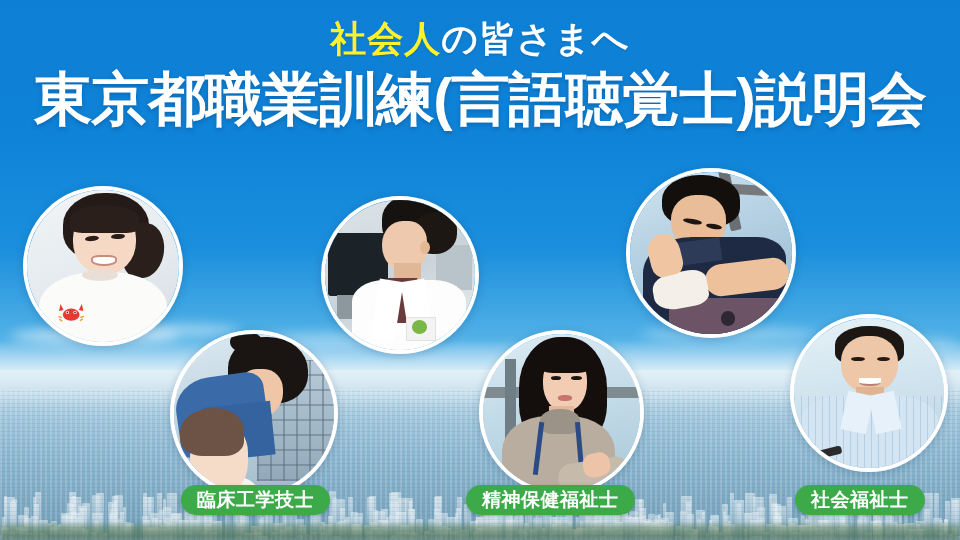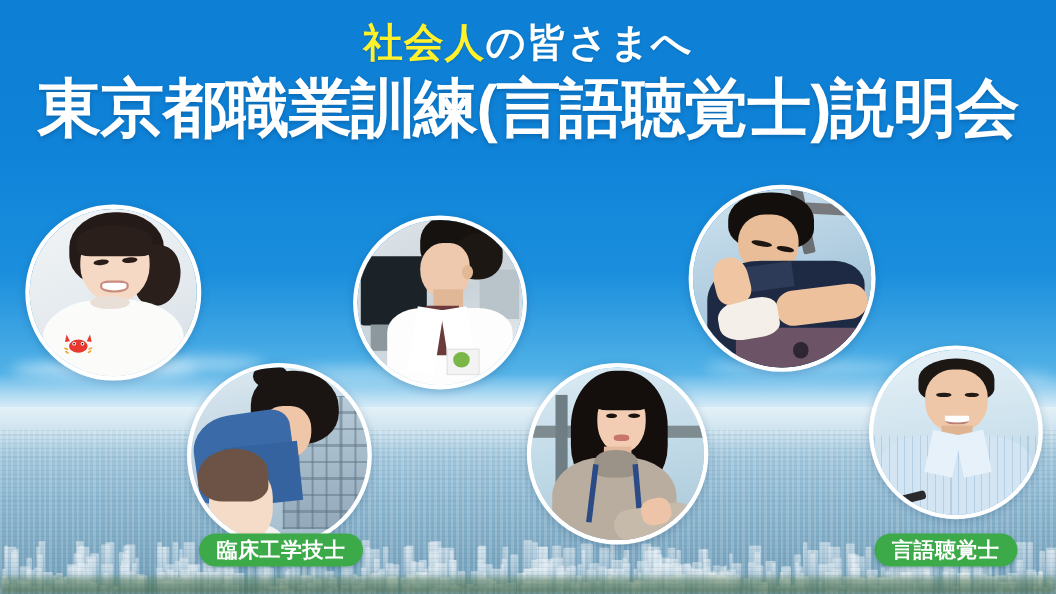--- a/index.html
+++ b/index.html
@@ -930,32 +930,33 @@
         <div class="p5-mth"></div>
       <div class="p5-neck"></div>
         <div class="p5-top"></div>
         <div class="p5-trt"></div>
       <div class="p5-lany1"></div>
         <div class="p5-lany2"></div>
       <div class="p5-arm"></div>
         <div class="p5-hand"></div>
     </div>
   </div>
+  <div class="pill" style="left:466px; top:485px;">精神保健福祉士</div>
 
   <div class="circle" style="left:790px; top:314px; width:158px; height:158px;">
     <div class="photo">
       <div class="p6-bg"></div>
       <div class="p6-hair"></div>
         <div class="p6-face"></div>
       <div class="p6-eye1"></div>
         <div class="p6-eye2"></div>
         <div class="p6-mth"></div>
       <div class="p6-neck"></div>
         <div class="p6-shirt"></div>
         <div class="p6-str"></div>
       <div class="p6-cl1"></div>
         <div class="p6-cl2"></div>
         <div class="p6-plc"></div>
     </div>
   </div>
-  <div class="pill" style="left:795px; top:485px;">言語聴覚士</div>
+  <div class="pill" style="left:795px; top:485px;">社会福祉士</div>
 
 </div>
 
 </body></html>

